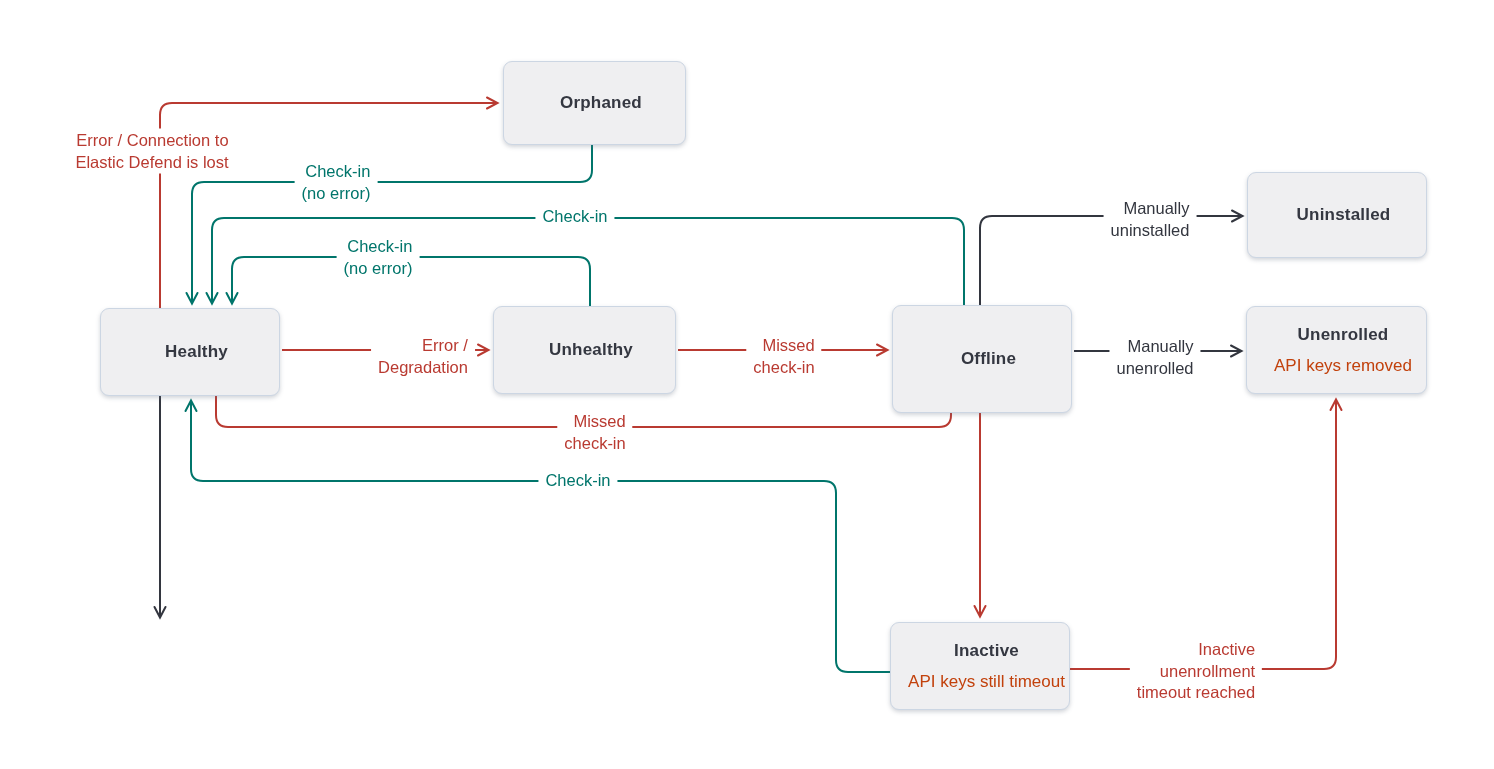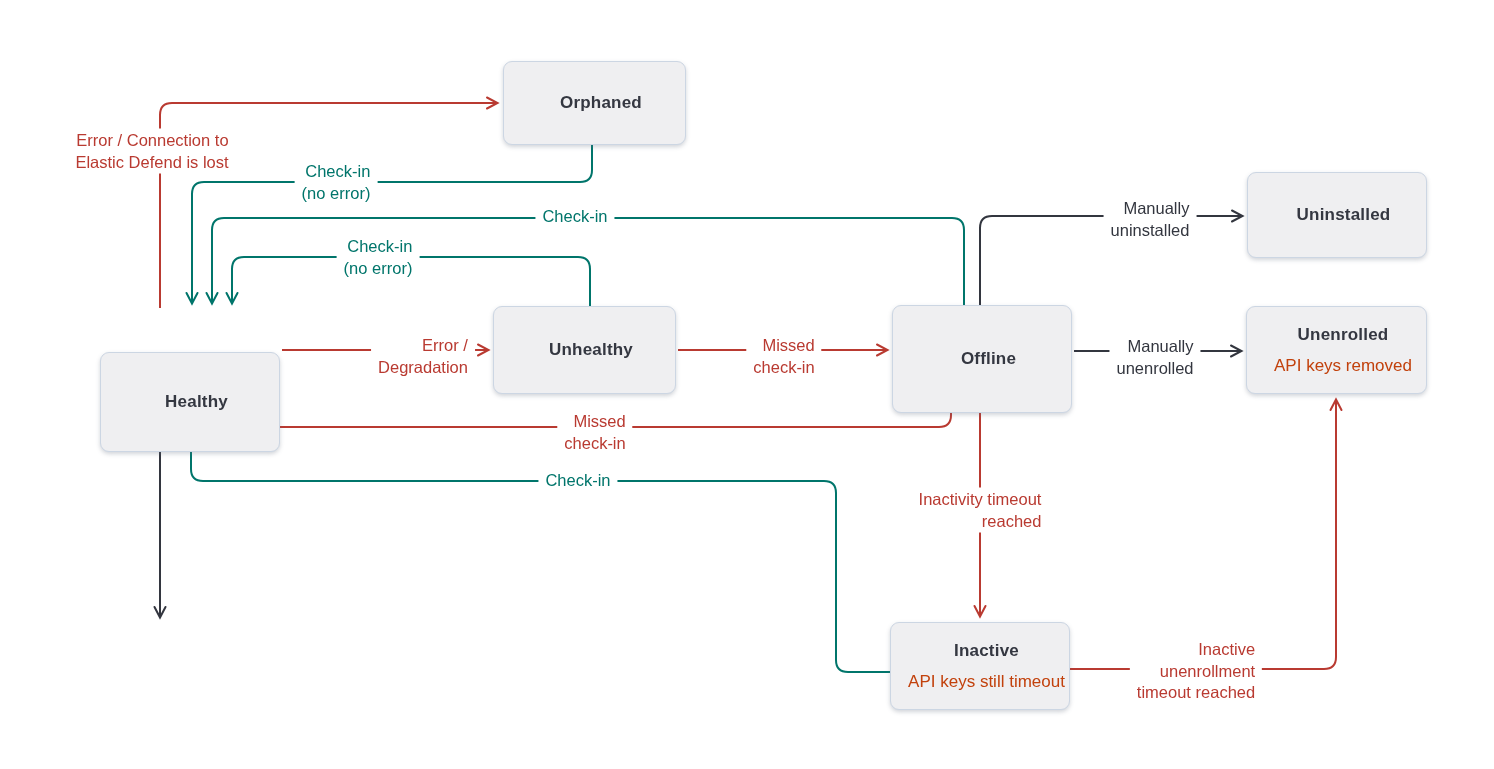--- a/index.html
+++ b/index.html
@@ -19,21 +19,21 @@
     background:#efeff1;border:1.5px solid #ccd6e3;border-radius:9px;
     box-shadow:0 2px 4px rgba(104,112,129,0.30);
     display:flex;flex-direction:column;align-items:center;justify-content:center;
     gap:11px;text-align:center;padding-left:13px;
   }
   .node .title{font-size:17px;font-weight:bold;color:#343741;letter-spacing:0.2px;}
   .node .subtitle{font-size:17px;font-weight:normal;color:#c2410c;}
 
   #n-orphaned   {left:503px; top:61px;  width:183px;height:84px;}
   #n-uninstalled{left:1247px;top:172px; width:180px;height:86px;}
-  #n-healthy    {left:100px; top:308px; width:180px;height:100px;margin-top:44px;}
+  #n-healthy    {left:100px; top:308px; width:180px;height:88px;}
   #n-unhealthy  {left:493px; top:306px; width:183px;height:88px;}
   #n-offline    {left:892px; top:305px; width:180px;height:108px;}
   #n-unenrolled {left:1246px;top:306px; width:181px;height:88px;}
   #n-updating   {left:72px;  top:622px; width:178px;height:86px;}
   #n-inactive   {left:890px; top:622px; width:180px;height:88px;}
 
   
   .edge-label{
     position:absolute;z-index:1;transform:translate(-50%,-50%);
     background:#ffffff;padding:1px 7px;
@@ -101,22 +101,20 @@
 Degradation</div>
   <div class="edge-label lbl-red" id="l-missed-1">Missed
 check-in</div>
   <div class="edge-label lbl-ink" id="l-man-uninstalled">Manually
 uninstalled</div>
   <div class="edge-label lbl-ink" id="l-man-unenrolled">Manually
 unenrolled</div>
   <div class="edge-label lbl-red" id="l-missed-2">Missed
 check-in</div>
   <div class="edge-label lbl-teal" id="l-checkin-inactive">Check-in</div>
-  <div class="edge-label lbl-red" id="l-inactivity">Inactivity timeout
-reached</div>
   <div class="edge-label lbl-red" id="l-inactive-unenr">Inactive
 unenrollment
 timeout reached</div>
 
   <div class="node" id="n-orphaned">
     <span class="title">Orphaned</span>
   </div>
   <div class="node" id="n-uninstalled">
     <span class="title">Uninstalled</span>
   </div>

